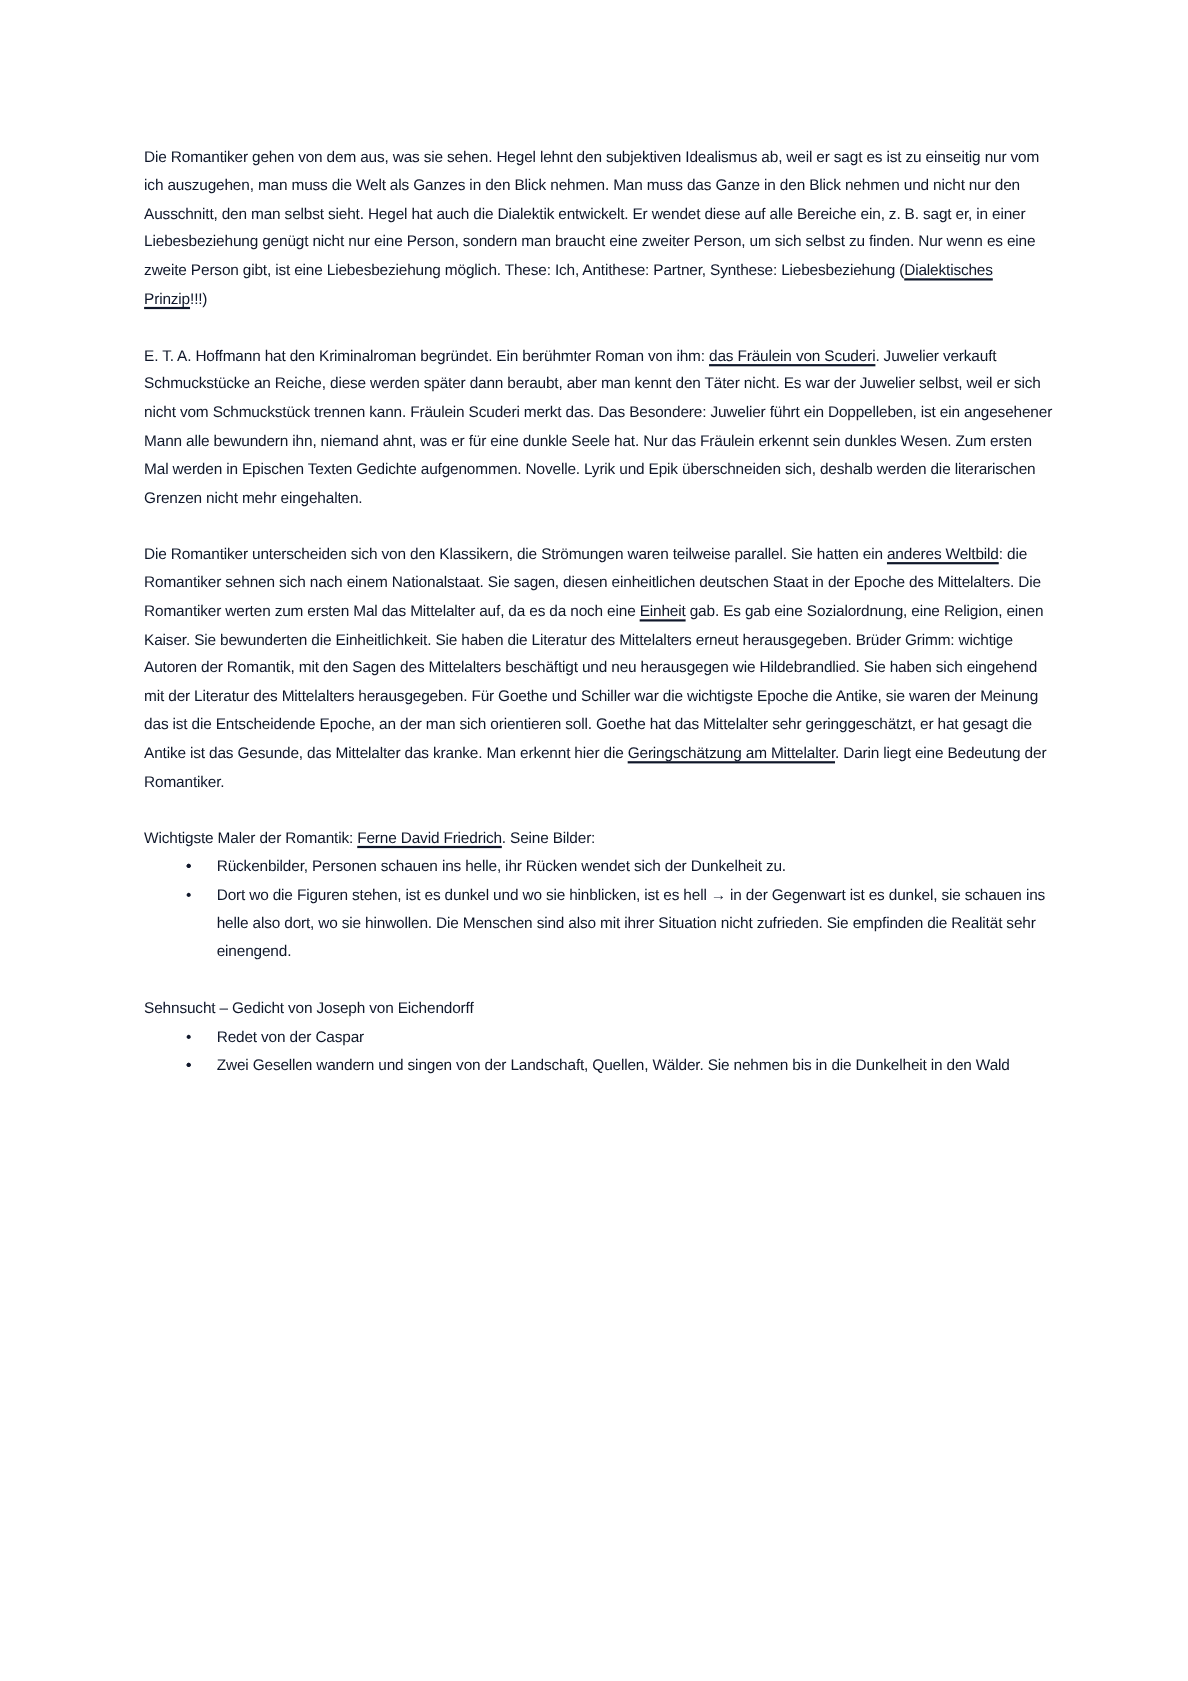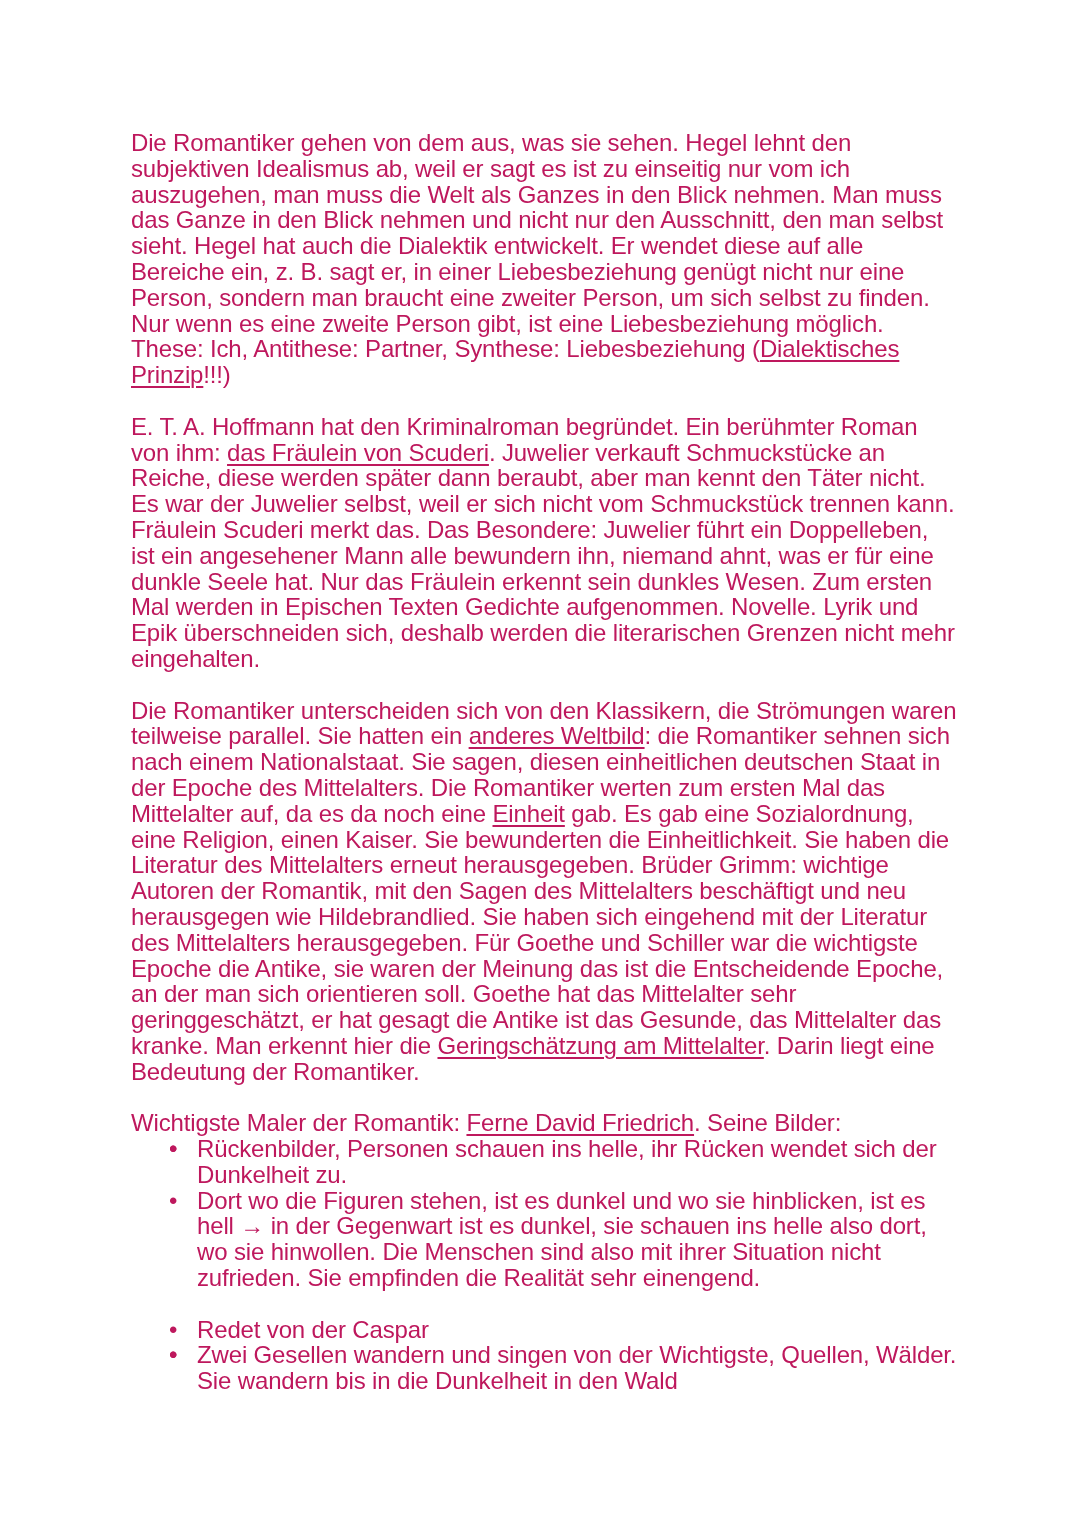--- a/index.html
+++ b/index.html
@@ -9,23 +9,23 @@
     height: 1528px;
     background: #ffffff;
     overflow: hidden;
     font-family: "Liberation Sans", "DejaVu Sans", sans-serif;
   }
   .content {
     position: absolute;
     left: 131px;
     top: 130px;
     width: 826px;
-    font-size: 24px;
+    font-size: 14px;
     line-height: 25.8px;
-    color: #be185d;
+    color: #0f172a;
     letter-spacing: -0.15px;
   }
   p.block { margin: 0 0 25.8px 0; }
   p.head  { margin: 0; }
   .u {
     text-decoration: underline;
     text-decoration-thickness: 1.5px;
     text-underline-offset: 3px;
   }
   ul.bullets {
@@ -59,21 +59,22 @@
     <section>
       <p class="head"><span>Wichtigste Maler der Romantik: </span><span class="u">Ferne David Friedrich</span><span>. Seine Bilder:</span></p>
       <ul class="bullets">
         <li><span class="bullet-marker">•</span></li>
         <li><span class="bullet-marker">•</span><span>Rückenbilder, Personen schauen ins helle, ihr Rücken wendet sich der Dunkelheit zu.</span></li>
         <li><span class="bullet-marker">•</span><span>Dort wo die Figuren stehen, ist es dunkel und wo sie hinblicken, ist es hell → in der Gegenwart ist es dunkel, sie schauen ins helle also dort, wo sie hinwollen. Die Menschen sind also mit ihrer Situation nicht zufrieden. Sie empfinden die Realität sehr einengend.</span></li>
       </ul>
     </section>
 
     <section>
+      <p class="head"><span>Sehnsucht – Gedicht von Joseph von Eichendorff</span></p>
       <ul class="bullets last">
         <li><span class="bullet-marker">•</span><span>Redet von der Caspar</span></li>
         <li><span class="bullet-marker">•</span></li>
-        <li><span class="bullet-marker">•</span><span>Zwei Gesellen wandern und singen von der Wichtigste, Quellen, Wälder. Sie wandern bis in die Dunkelheit in den Wald</span></li>
+        <li><span class="bullet-marker">•</span><span>Zwei Gesellen wandern und singen von der Landschaft, Quellen, Wälder. Sie nehmen bis in die Dunkelheit in den Wald</span></li>
       </ul>
     </section>
 
   </div>
 </div>
 
 </body></html>

